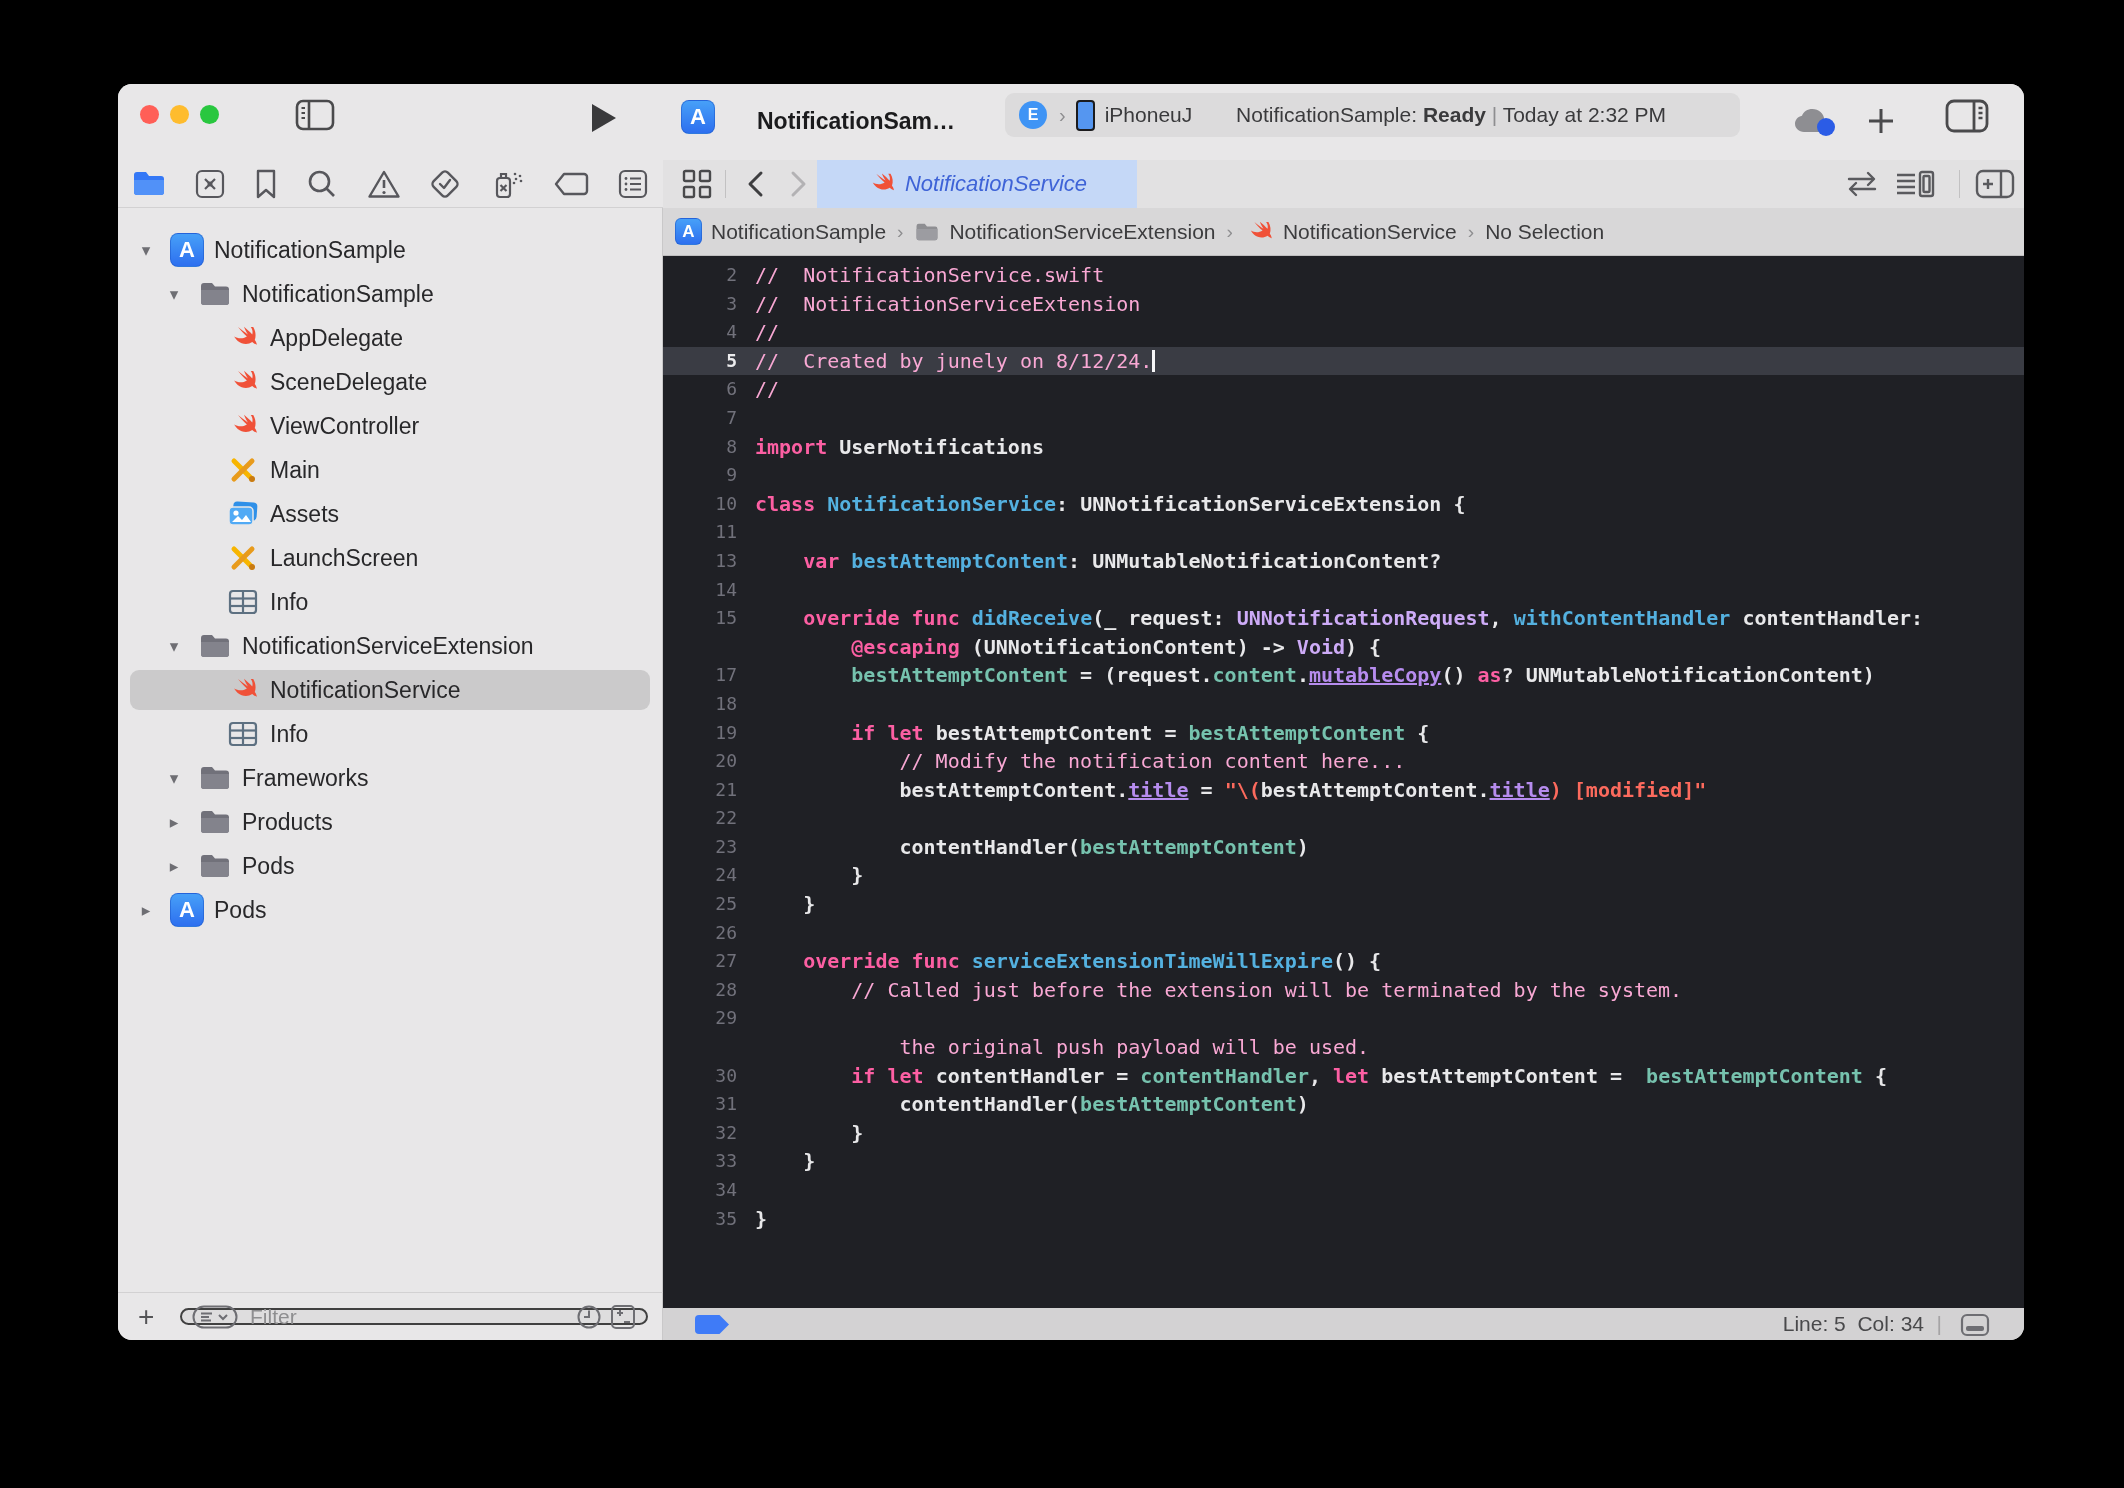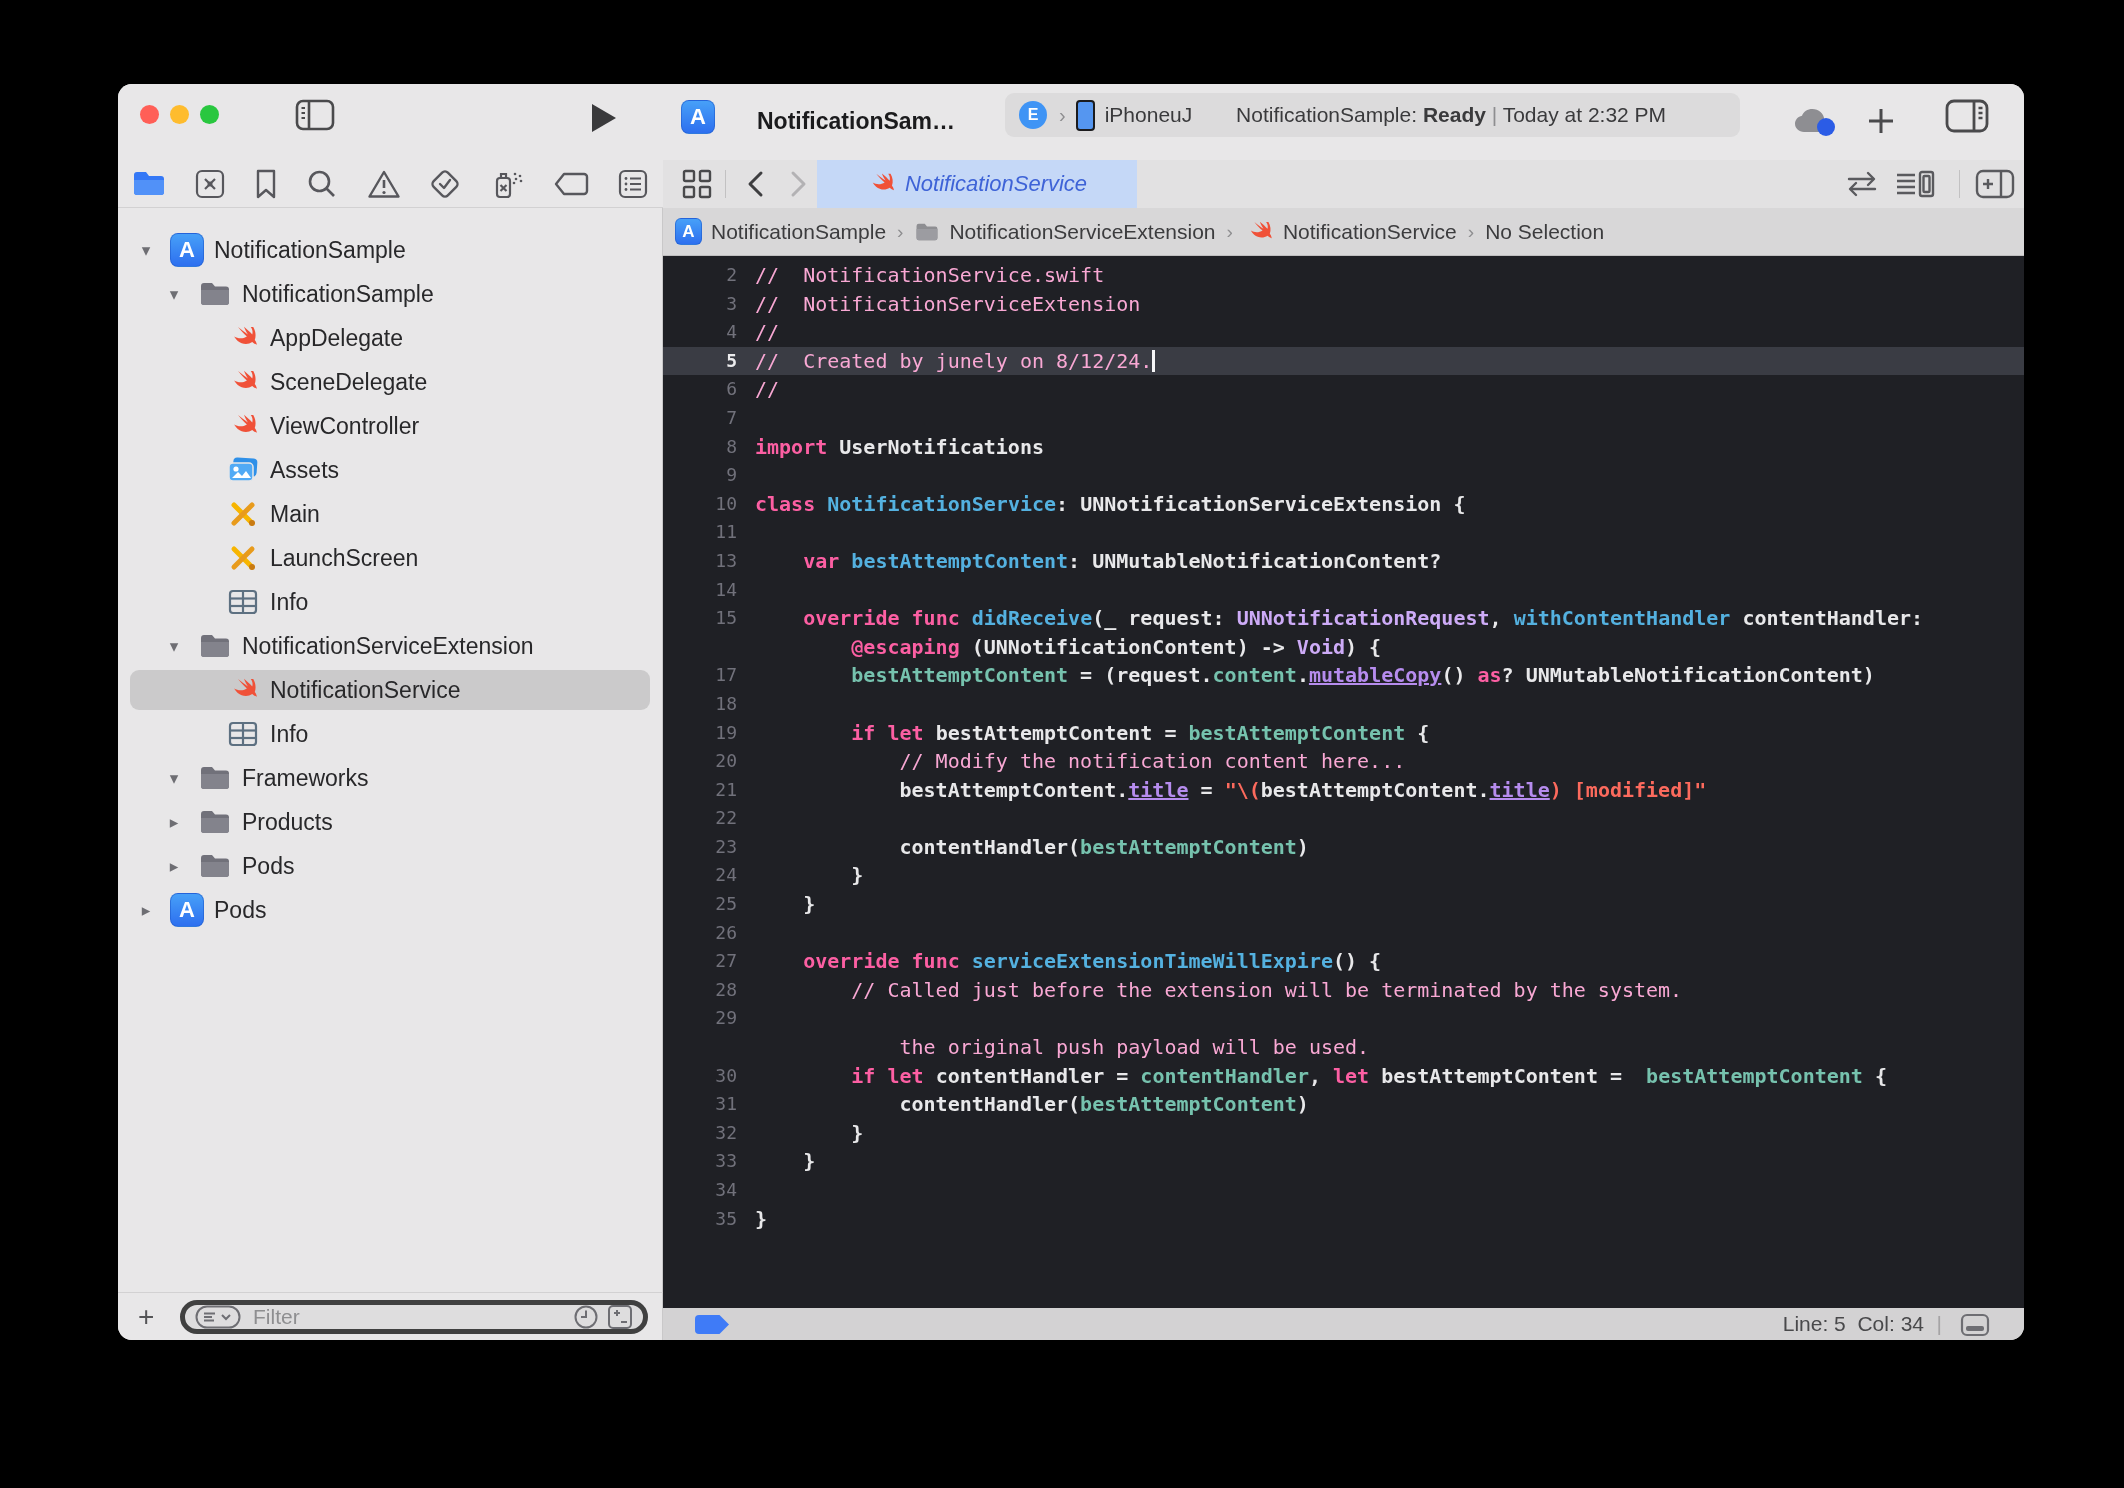--- a/index.html
+++ b/index.html
@@ -43,22 +43,22 @@
            border-right:1px solid #C9C8C9;box-sizing:border-box;padding-top:20px;}
   .trow{position:relative;height:44px;display:flex;align-items:center;font-size:23px;color:#28282A;white-space:nowrap;}
   .trow .sel-bg{position:absolute;left:12px;right:12px;top:2px;bottom:2px;border-radius:9px;background:#CBCACB;}
   .trow .chev{position:absolute;width:20px;text-align:center;color:#6E6E73;font-size:17px;}
   .trow .ticon{position:absolute;width:34px;height:34px;display:flex;align-items:center;justify-content:center;}
   .trow .tlabel{position:absolute;}
 
   .filterbar{position:absolute;left:0;top:1208px;width:545px;height:48px;background:#E8E7E8;
              border-top:1px solid #D2D1D2;border-right:1px solid #C9C8C9;box-sizing:border-box;}
   .plusbtn{position:absolute;left:20px;top:8px;font-size:28px;color:#545456;font-weight:400;}
-  .filterfield{position:absolute;left:62px;top:7px;width:468px;height:34px;border-radius:17px;
-               background:#DEDDDE;border:5px solid #404040;box-sizing:border-box;display:flex;align-items:center;}
+  .filterfield{position:absolute;left:62px;top:15px;width:468px;height:17px;border-radius:17px;
+               background:#DEDDDE;border:2px solid #404040;box-sizing:border-box;display:flex;align-items:center;}
   .filter-ph{color:#8E8E90;font-size:21px;flex:1;margin-left:12px;}
 
   
   .jumpbar{position:absolute;left:545px;top:124px;width:1361px;height:48px;background:#D8D7D8;
            border-bottom:1px solid #BFBEBF;box-sizing:border-box;display:flex;align-items:center;
            font-size:21px;color:#3C3C3E;padding-left:12px;}
   .crumb{display:flex;align-items:center;gap:9px;}
   .crumb-sep{color:#8E8E90;margin:0 11px;font-size:19px;}
 
   
@@ -345,40 +345,40 @@
         <div class="trow">
           <span class="ticon" style="left:108px;">
             <svg width="30" height="30" viewBox="0 0 24 24">
               <path d="M20.2 3.2c1.9 3.3 2.4 7 1.2 10.4.9 1.1 1.5 2.4 1.7 3.8-1.3-.4-2.6-1.2-3.7-2.2-3.4 2.3-8.1 2-11.6-.9-1.2-1-2.2-2.2-2.9-3.5 3.2 1.9 7.2 1.9 10.2-.1C12.6 8.6 9.8 5.6 8 3.2c2.7 2.2 5.6 4.5 7.9 5.9-1.3-2.1-2.5-4.3-3.1-6.1 2.4 1.9 4.9 4.3 6.6 6.2.5-2 .3-4.1-1.2-6z" fill="#F05138"></path>
             </svg>
           </span>
           <span class="tlabel" style="left:152px;">ViewController</span>
         </div>
         <div class="trow">
           <span class="ticon" style="left:108px;">
+            <svg width="30" height="30" viewBox="0 0 30 30">
+              <g stroke-linecap="round">
+                <line x1="6" y1="6" x2="24" y2="24" stroke="#F7B500" stroke-width="5"></line>
+                <line x1="24" y1="6" x2="6" y2="24" stroke="#E89B1C" stroke-width="5"></line>
+                <circle cx="24" cy="24" r="3" fill="#C97B12"></circle>
+              </g>
+            </svg>
+          </span>
+          <span class="tlabel" style="left:152px;">Main</span>
+        </div>
+        <div class="trow">
+          <span class="ticon" style="left:108px;">
             <svg width="32" height="28" viewBox="0 0 32 28">
               <rect x="6" y="2" width="24" height="18" rx="4" fill="#2F90E8" transform="rotate(4 18 11)"></rect>
               <rect x="2" y="7" width="24" height="18" rx="4" fill="#51AAF5" stroke="#E8E7E8" stroke-width="1.5"></rect>
               <circle cx="9" cy="13" r="2.6" fill="#fff"></circle>
               <path d="M5 22l6-6 4 4 4-5 5 7z" fill="#fff"></path>
             </svg>
           </span>
           <span class="tlabel" style="left:152px;">Assets</span>
-        </div>
-        <div class="trow">
-          <span class="ticon" style="left:108px;">
-            <svg width="30" height="30" viewBox="0 0 30 30">
-              <g stroke-linecap="round">
-                <line x1="6" y1="6" x2="24" y2="24" stroke="#F7B500" stroke-width="5"></line>
-                <line x1="24" y1="6" x2="6" y2="24" stroke="#E89B1C" stroke-width="5"></line>
-                <circle cx="24" cy="24" r="3" fill="#C97B12"></circle>
-              </g>
-            </svg>
-          </span>
-          <span class="tlabel" style="left:152px;">Main</span>
         </div>
         <div class="trow">
           <span class="ticon" style="left:108px;">
             <svg width="30" height="30" viewBox="0 0 30 30">
               <g stroke-linecap="round">
                 <line x1="6" y1="6" x2="24" y2="24" stroke="#F7B500" stroke-width="5"></line>
                 <line x1="24" y1="6" x2="6" y2="24" stroke="#E89B1C" stroke-width="5"></line>
                 <circle cx="24" cy="24" r="3" fill="#C97B12"></circle>
               </g>
             </svg>

